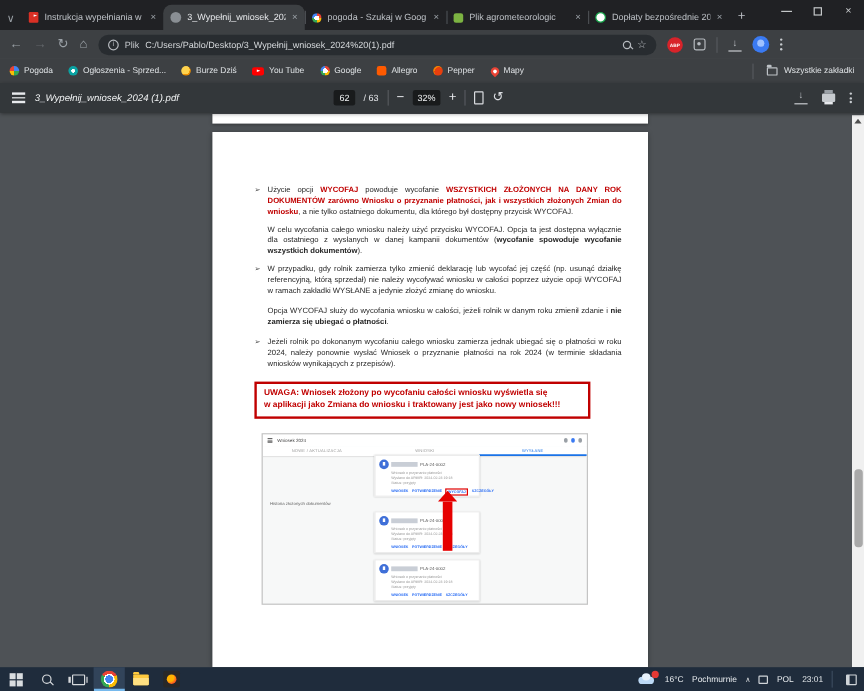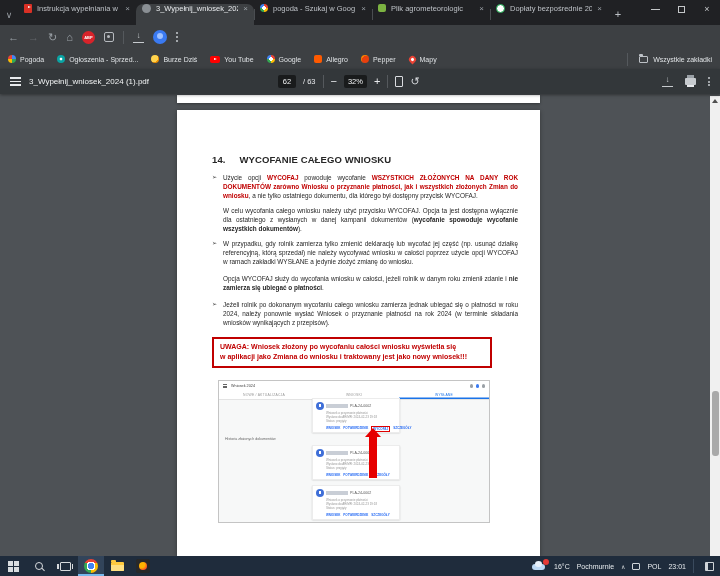--- a/index.html
+++ b/index.html
@@ -5,21 +5,21 @@
   * { margin:0; padding:0; box-sizing:border-box; }
   html,body { width:720px; height:576px; overflow:hidden; background:#4e5256;
               font-family:"Liberation Sans", sans-serif; }
   .screen { position:relative; width:720px; height:576px; }
 
   
   .tabbar { position:absolute; top:0; left:0; width:720px; height:25px;
             background:#202124; display:flex; align-items:flex-end; }
   .tabsearch { width:18px; height:20px; display:flex; align-items:center; justify-content:center;
                color:#9aa0a6; font-size:9px; }
-  .tab { width:118px; height:21px; display:flex; gap:5px;
+  .tab { width:118px; height:21px; display:flex; align-items:center; gap:5px;
          padding:0 6px; color:#bdc1c6; font-size:7.5px; border-radius:7px 7px 0 0;
          position:relative; }
   .tab + .tab::before { content:""; position:absolute; left:0; top:5px; height:11px;
          width:1px; background:#4a4d51; }
   .tab.active { background:#3d4043; color:#e8eaed; }
   .tab.active::before { display:none; }
   .tab-title { flex:1; white-space:nowrap; overflow:hidden; }
   .tab-close { color:#9aa0a6; font-size:8px; flex:none; }
   .newtab { width:20px; height:20px; color:#bdc1c6; font-size:11px; display:flex;
             align-items:center; justify-content:center; margin-bottom:1px; }
@@ -81,21 +81,21 @@
   .bfold { width:9px; height:7px; border:1.2px solid #bdc1c6; border-radius:1px; position:relative; }
   .bfold::before { content:""; position:absolute; top:-2.4px; left:-1px; width:4px; height:1.4px;
                    background:#bdc1c6; border-radius:1px 1px 0 0; }
 
   
   .pdfbar { position:absolute; top:69px; left:0; width:720px; height:25px; background:#33373a;
             display:flex; align-items:center; padding:0 10px; gap:8px;
             box-shadow:0 1px 3px rgba(0,0,0,.4); z-index:3; }
   .ham { display:flex; flex-direction:column; gap:2.2px; }
   .ham i { width:11px; height:1.5px; background:#e8eaed; }
-  .pdfname { color:#f1f3f4; font-size:8px; white-space:nowrap; }
+  .pdfname { color:#f1f3f4; font-size:8px; white-space:nowrap;font-style:italic; }
   .pdf-center { position:absolute; left:278px; display:flex; align-items:center; gap:7px; }
   .numbox { background:#191b1c; color:#f1f3f4; font-size:7.5px; border-radius:2px;
             padding:2px 4px; min-width:18px; text-align:center; }
   .pdftext { color:#e8eaed; font-size:7.5px; }
   .pdfbtn { color:#e8eaed; font-size:11px; line-height:1; }
   .fit { width:8px; height:11px; border:1.3px solid #dadce0; border-radius:1px; }
   .rot { color:#dadce0; font-size:11px; line-height:1; }
   .pdf-right { margin-left:auto; display:flex; align-items:center; gap:12px; }
   .prn { width:11px; height:7px; background:#c7cbcf; border-radius:1px; position:relative; }
   .prn::before { content:""; position:absolute; top:-3px; left:2px; width:7px; height:3px; background:#9aa0a6; }
@@ -246,20 +246,27 @@
           <span class="wc-close">×</span>
         </div>
     </div>
   </div>
 
   <div class="toolbar">
     <span class="nav-ic">←</span>
     <span class="nav-ic dim">→</span>
     <span class="nav-ic">↻</span>
     <span class="nav-ic">⌂</span>
+    <div class="omnibox">
+      <span class="i-circle">i</span>
+      <span class="scheme">Plik</span>
+      <span class="url">C:/Users/Pablo/Desktop/3_Wypełnij_wniosek_2024%20(1).pdf</span>
+      <span class="mag"></span>
+      <span class="star">☆</span>
+    </div>
     <span class="abp">ABP</span>
     <span class="extn"></span>
     <span class="vsep"></span>
     <span class="dl">
         <span>↓</span>
       </span>
     <span class="avatar"></span>
     <span class="kebab">
         <i></i>
         <i></i>
@@ -336,24 +343,20 @@
           <i></i>
         </span>
     </span>
   </div>
 
   <div class="pdfarea">
     <div class="prevpage"></div>
 
     <div class="page">
       <div class="page-inner">
-        <div class="h-row">
-          <span>14.</span>
-          <span>WYCOFANIE CAŁEGO WNIOSKU</span>
-        </div>
 
         <div class="bullet-row">
           <span class="mark">➢</span>
           <div class="para"><span>Użycie opcji </span><span class="red-b">WYCOFAJ</span><span> powoduje wycofanie </span><span class="red-b">WSZYSTKICH ZŁOŻONYCH NA DANY ROK DOKUMENTÓW</span><span class="red-b"> zarówno Wniosku o przyznanie płatności, jak i wszystkich złożonych Zmian do wniosku</span><span>, a nie tylko ostatniego dokumentu, dla którego był dostępny przycisk WYCOFAJ.</span></div>
         </div>
 
         <div class="para ind mt6"><span>W celu wycofania całego wniosku należy użyć przycisku WYCOFAJ. Opcja ta jest dostępna wyłącznie dla ostatniego z wysłanych w danej kampanii dokumentów (</span><span class="b">wycofanie spowoduje wycofanie wszystkich  dokumentów</span><span>).</span></div>
 
         <div class="bullet-row mt6">
           <span class="mark">➢</span>

